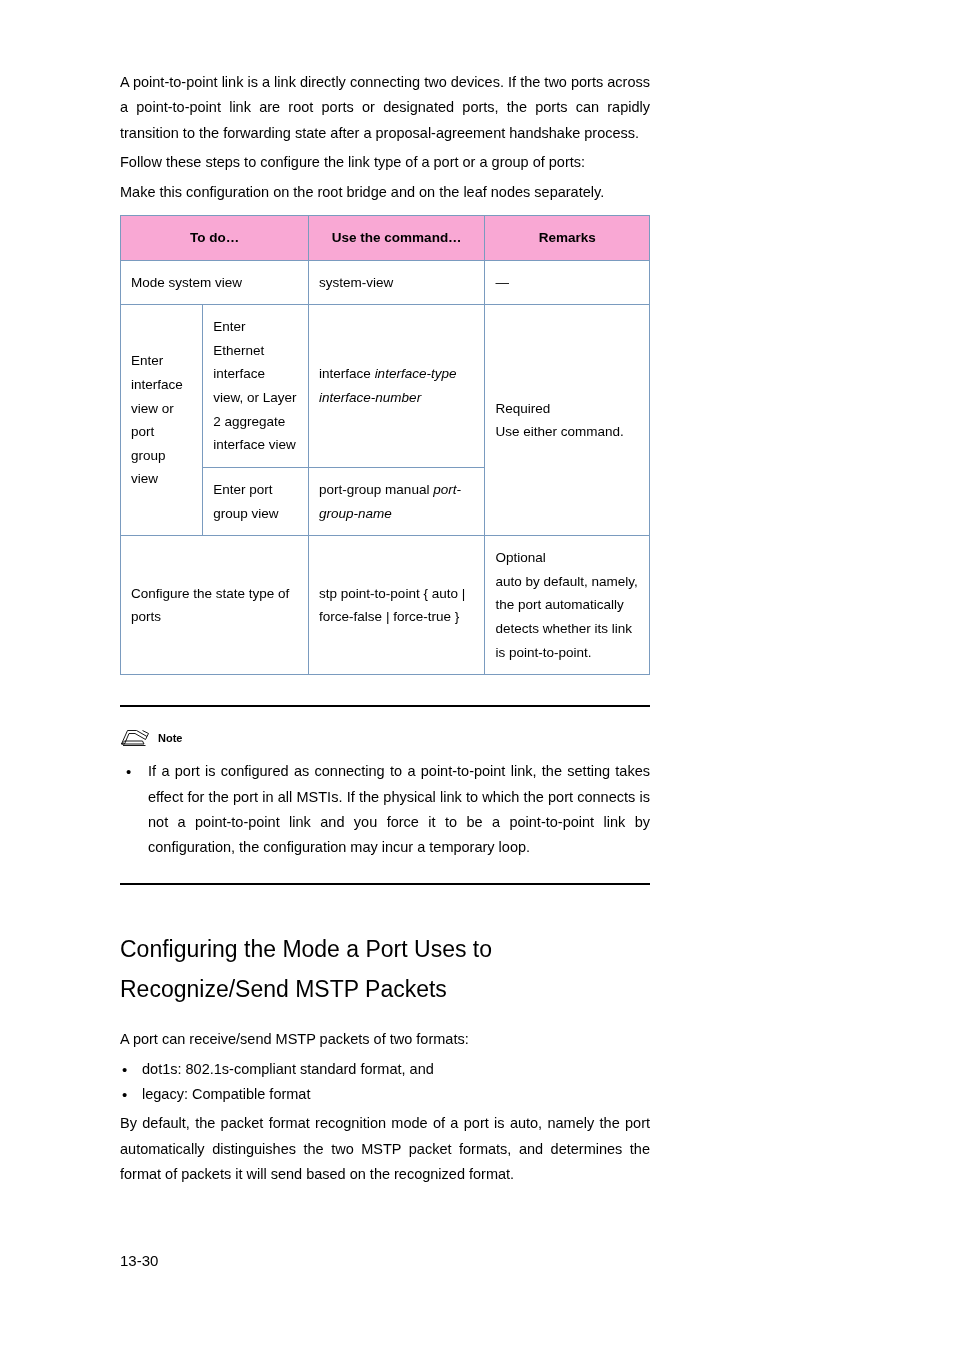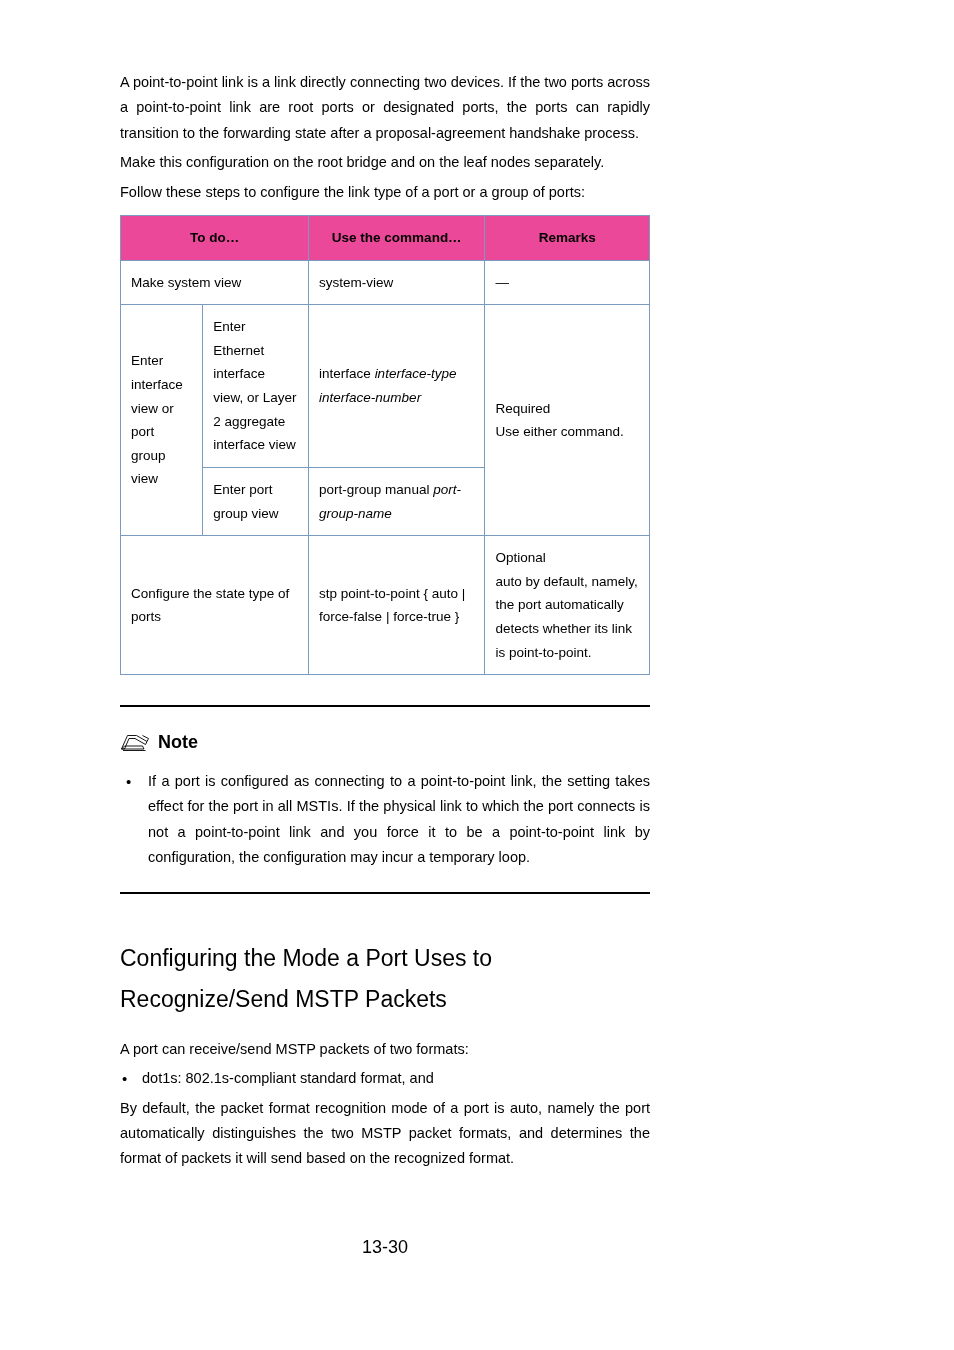--- a/index.html
+++ b/index.html
@@ -29,21 +29,21 @@
   }
   table.tbl th, table.tbl td {
     border: 1px solid #7a9bbf;
     padding: 10px 10px;
     vertical-align: middle;
     text-align: left;
   }
   table.tbl th {
     font-weight: bold;
     text-align: center;
-    background: #ec4899;
+    background: #f9a8d4;
   }
   .hr-top {
     border: none;
     border-top: 2px solid #000;
     margin: 30px 0 20px 0;
   }
   .hr-bot {
     border: none;
     border-top: 2px solid #000;
     margin: 22px 0 30px 0;
@@ -53,21 +53,21 @@
     align-items: center;
     margin: 0 0 10px 0;
   }
   .note-icon {
     width: 30px;
     height: 22px;
     margin-right: 8px;
   }
   .note-label {
     font-weight: bold;
-    font-size: 18px;
+    font-size: 11px;
   }
   ul.bullets {
     list-style: none;
     padding: 0;
     margin: 0 0 4px 0;
   }
   ul.bullets > li {
     position: relative;
     padding-left: 28px;
     text-align: justify;
@@ -94,53 +94,52 @@
   }
   .cmd {
     font-weight: normal;
   }
   .arg {
     font-style: italic;
     font-weight: normal;
   }
   .dash { text-align: center; }
   .pagenum {
-    text-align: center;
-    font-size: 18px;
+    font-size: 15px;
     margin-top: 60px;
   }
   .col-cmd  { width: 30%; }
   .col-desc { width: 28%; }
 </style>
 </head>
 <body>
 
 <div class="page">
 
   <p class="para">A point-to-point link is a link directly connecting two devices. If the two ports across a point-to-point link are root ports or designated ports, the ports can rapidly transition to the forwarding state after a proposal-agreement handshake process.</p>
+  <p class="para">Follow these steps to configure the link type of a port or a group of ports:</p>
   <p class="para">Make this configuration on the root bridge and on the leaf nodes separately.</p>
-  <p class="para">Follow these steps to configure the link type of a port or a group of ports:</p>
 
   <table class="tbl">
     <colgroup>
       <col style="width:14%">
       <col style="width:18%">
       <col class="col-cmd">
       <col class="col-desc">
     </colgroup>
     <thead>
       <tr>
         <th colspan="2">To do…</th>
         <th>Use the command…</th>
         <th>Remarks</th>
       </tr>
     </thead>
     <tbody>
       <tr>
-        <td colspan="2">Make system view</td>
+        <td colspan="2">Mode system view</td>
         <td><span class="cmd">system-view</span></td>
         <td class="dash">—</td>
       </tr>
       <tr>
         <td rowspan="2">Enter interface view or port group view</td>
         <td>Enter Ethernet interface view, or Layer 2 aggregate interface view</td>
         <td>
           <span class="cmd">interface</span>
           <span> </span>
           <span class="arg">interface-type interface-number</span>
@@ -198,20 +197,23 @@
   <hr class="hr-bot">
 
   <div class="h2">Configuring the Mode a Port Uses to Recognize/Send MSTP Packets</div>
 
   <p class="para">A port can receive/send MSTP packets of two formats:</p>
 
   <ul class="bullets tight">
     <li>
       <span class="cmd">dot1s</span><span>: 802.1s-compliant standard format, and</span>
     </li>
+    <li>
+      <span class="cmd">legacy</span><span>: Compatible format</span>
+    </li>
   </ul>
 
   <p class="para">
     <span>By default, the packet format recognition mode of a port is </span><span class="cmd">auto</span><span>, namely the port automatically distinguishes the two MSTP packet formats, and determines the format of packets it will send based on the recognized format.</span>
   </p>
 
   <div class="pagenum">13-30</div>
 </div>
 
 </body></html>

